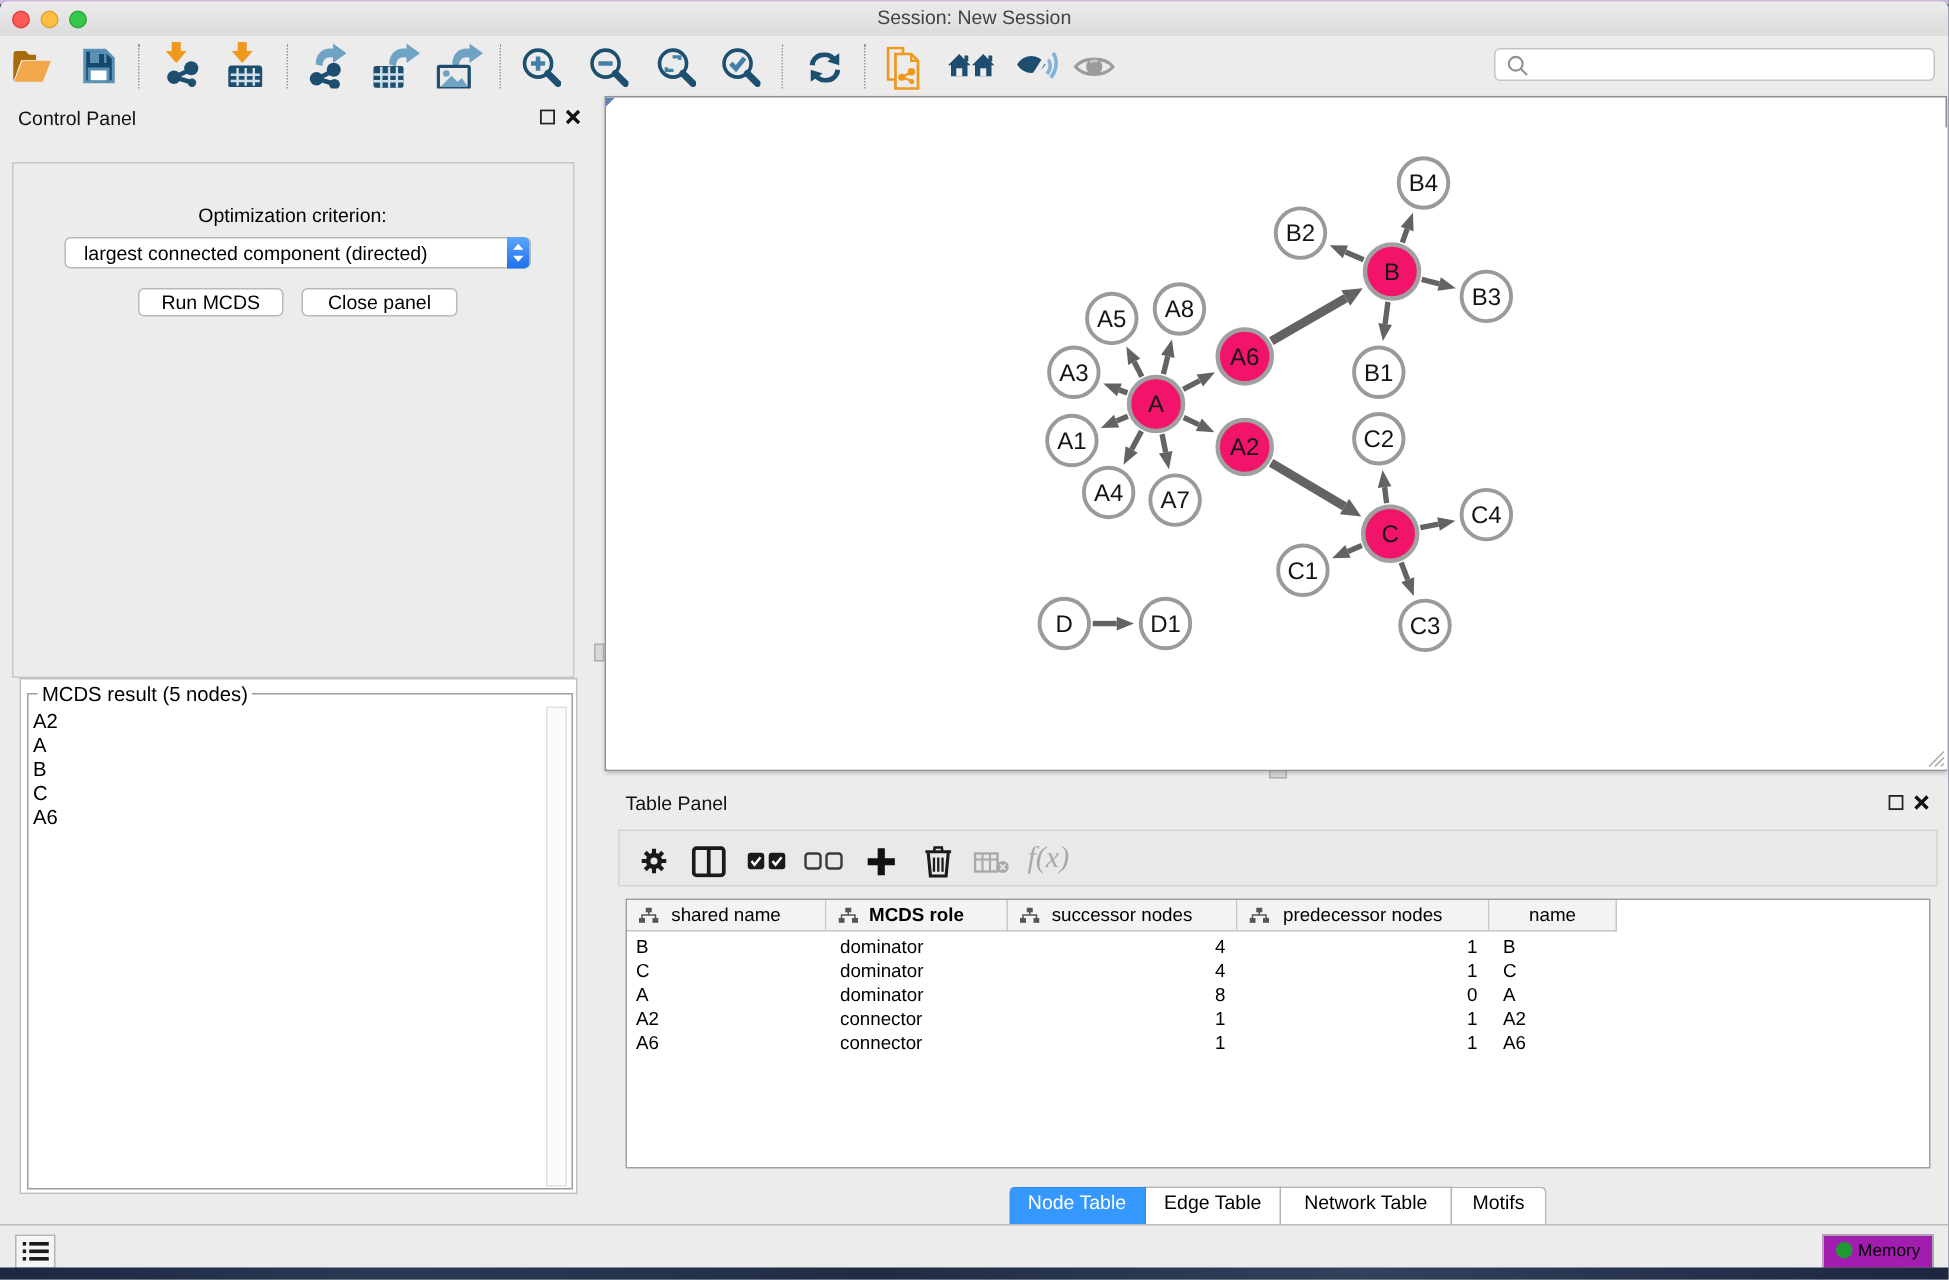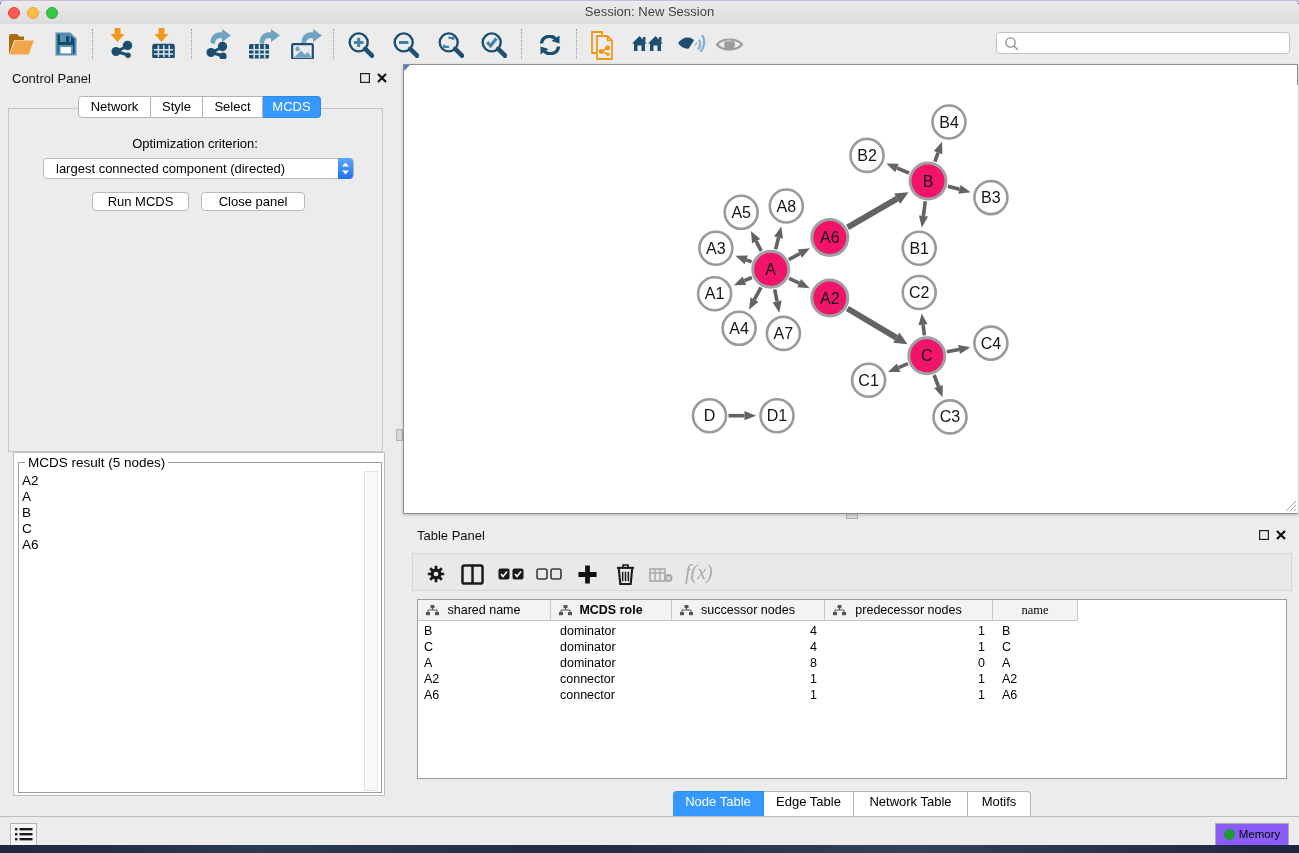--- a/index.html
+++ b/index.html
@@ -66,21 +66,21 @@
 .th { position:absolute; top:0; height:21px; background:#f3f3f3; border-right:1px solid #c8c8c8;
   border-bottom:1px solid #c8c8c8; font-size:12.5px; text-align:center; line-height:21px; color:#000; }
 .td { position:absolute; height:16px; font-size:12.5px; line-height:16px; color:#000; }
 #btabs { position:absolute; left:268px; top:269px; height:33px; display:flex; font-size:13px; }
 #btabs .tab { border:1px solid #b4b4b4; border-left:none; background:#fff; line-height:19px; text-align:center; }
 #btabs .tab.sel { background:#3598fe; color:#fff; border-color:#2e8ae8; border-radius:4px 0 0 4px; }
 #btabs .tab:last-child { border-radius:0 4px 4px 0; }
 
 #statusbar { left:0; top:815px; width:1299px; height:29px; background:#ececec; border-top:1px solid #bdbdbd; }
 #listbtn { position:absolute; left:10px; top:6px; width:27px; height:23px; background:#f5f5f5; border:1px solid #b4b4b4; }
-#membtn { position:absolute; left:1215px; top:6px; width:74px; height:23px; background:#8b5cf6;
+#membtn { position:absolute; left:1215px; top:6px; width:74px; height:23px; background:#a21caf;
   border:1px solid #ababab; font-size:11.5px; line-height:21px; text-align:center; color:#000; }
 #membtn .dot { display:inline-block; width:11px; height:11px; border-radius:50%; background:#1d9b33;
   margin-right:4px; vertical-align:-2px; }
 </style>
 </head>
 <body>
 <div class="abs" id="deskTop"></div>
 <div class="abs" id="win">
 <div class="abs" id="titlebar">
   <div class="tl" style="left:8px;background:#fc5b57;border:1px solid #e2443f;"></div>
@@ -228,26 +228,20 @@
 </div>
 <div class="abs" id="cpanel">
   <div class="hdr">Control Panel</div>
   <svg class="winbtn" style="left:360px" width="10" height="10" viewBox="0 0 10 10">
         <rect x="0.5" y="0.5" width="9" height="9" fill="none" stroke="#222" stroke-width="1.4"></rect>
       </svg>
   <svg class="winbtn" style="left:377px" width="10" height="10" viewBox="0 0 10 10">
         <path d="M1 1 L9 9 M9 1 L1 9" stroke="#111" stroke-width="2.2"></path>
       </svg>
   <div id="cpBody"></div>
-  <div id="cpTabs">
-    <div class="tab" style="width:73px">Network</div>
-        <div class="tab" style="width:52px">Style</div>
-        <div class="tab" style="width:60px">Select</div>
-        <div class="tab sel" style="width:58px">MCDS</div>
-  </div>
   <div id="optlbl">Optimization criterion:</div>
   <div id="dropdown"><span>largest connected component (directed)</span>
     <div class="spin"><svg width="15" height="21" viewBox="0 0 15 21">
       <path d="M4 8.5 L7.5 4.5 L11 8.5 Z" fill="#fff"></path>
             <path d="M4 12.5 L7.5 16.5 L11 12.5 Z" fill="#fff"></path>
     </svg></div>
   </div>
   <div class="btn" style="left:92px;top:128px;width:97px;line-height:17px;">Run MCDS</div>
   <div class="btn" style="left:201px;top:128px;width:104px;line-height:17px;">Close panel</div>
   <div id="mcdsbox">
@@ -444,21 +438,21 @@
             <path d="M6.5 3 V5 M2 7 V5 H11 V7" fill="none" stroke="#555" stroke-width="1"></path>
           </svg>successor nodes</div>
 <div class="th" style="left:407px;width:168px;"><svg width="13" height="11" viewBox="0 0 13 11" style="position:absolute;left:8px;top:5px">
             <g fill="#555">
               <rect x="4.5" y="0" width="4" height="3.2"></rect>
               <rect x="0" y="7" width="4" height="3.2"></rect>
               <rect x="9" y="7" width="4" height="3.2"></rect>
             </g>
             <path d="M6.5 3 V5 M2 7 V5 H11 V7" fill="none" stroke="#555" stroke-width="1"></path>
           </svg>predecessor nodes</div>
-<div class="th" style="left:575px;width:85px;font-family:Liberation Serif, serif;">name</div>
+<div class="th" style="left:575px;width:85px;">name</div>
 <div class="td" style="left:6px;top:23px;width:120px;">B</div>
 <div class="td" style="left:142px;top:23px;width:110px;">dominator</div>
 <div class="td" style="left:254px;top:23px;width:145px;text-align:right;">4</div>
 <div class="td" style="left:407px;top:23px;width:160px;text-align:right;">1</div>
 <div class="td" style="left:584px;top:23px;width:80px;">B</div>
 <div class="td" style="left:6px;top:39px;width:120px;">C</div>
 <div class="td" style="left:142px;top:39px;width:110px;">dominator</div>
 <div class="td" style="left:254px;top:39px;width:145px;text-align:right;">4</div>
 <div class="td" style="left:407px;top:39px;width:160px;text-align:right;">1</div>
 <div class="td" style="left:584px;top:39px;width:80px;">C</div>

